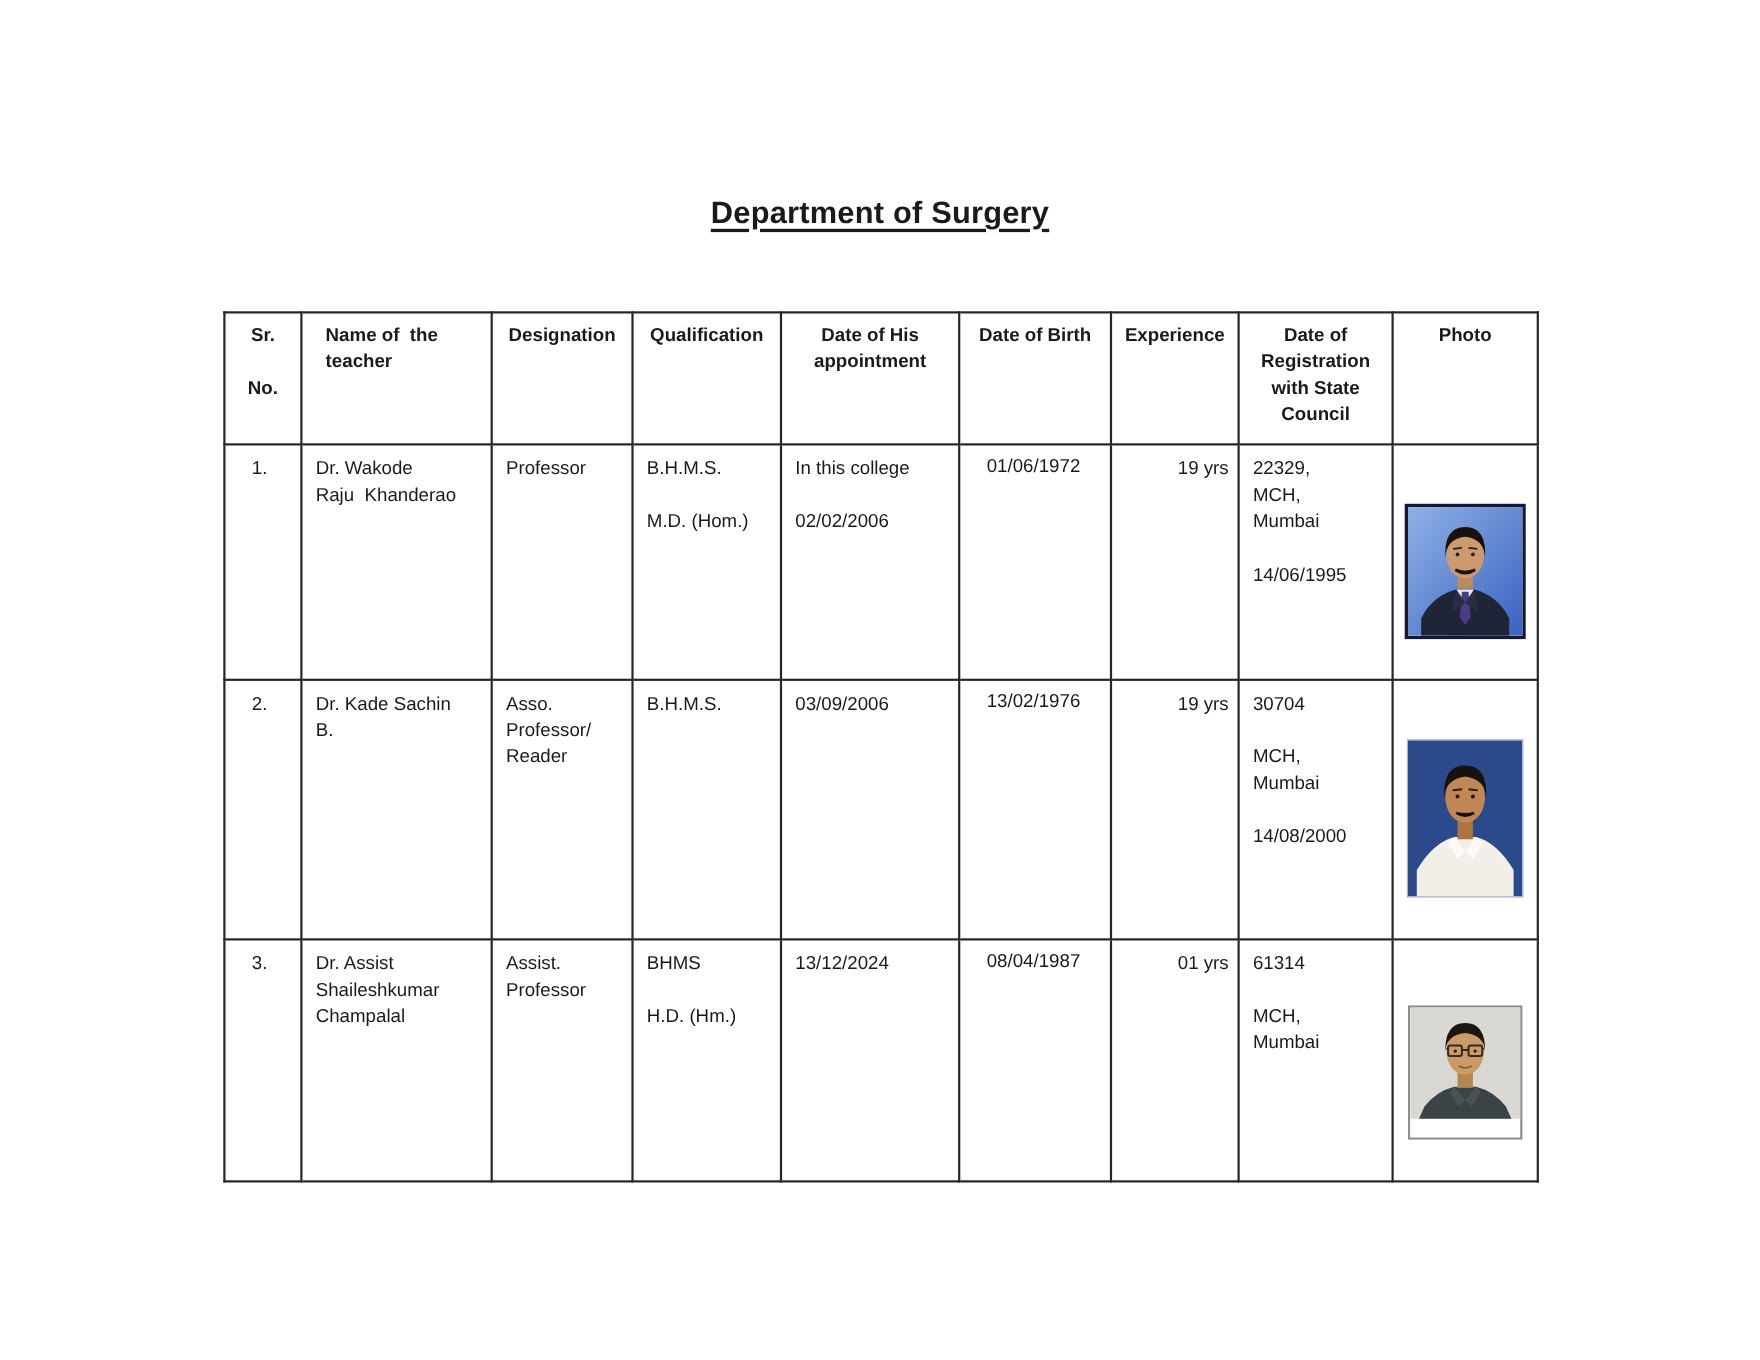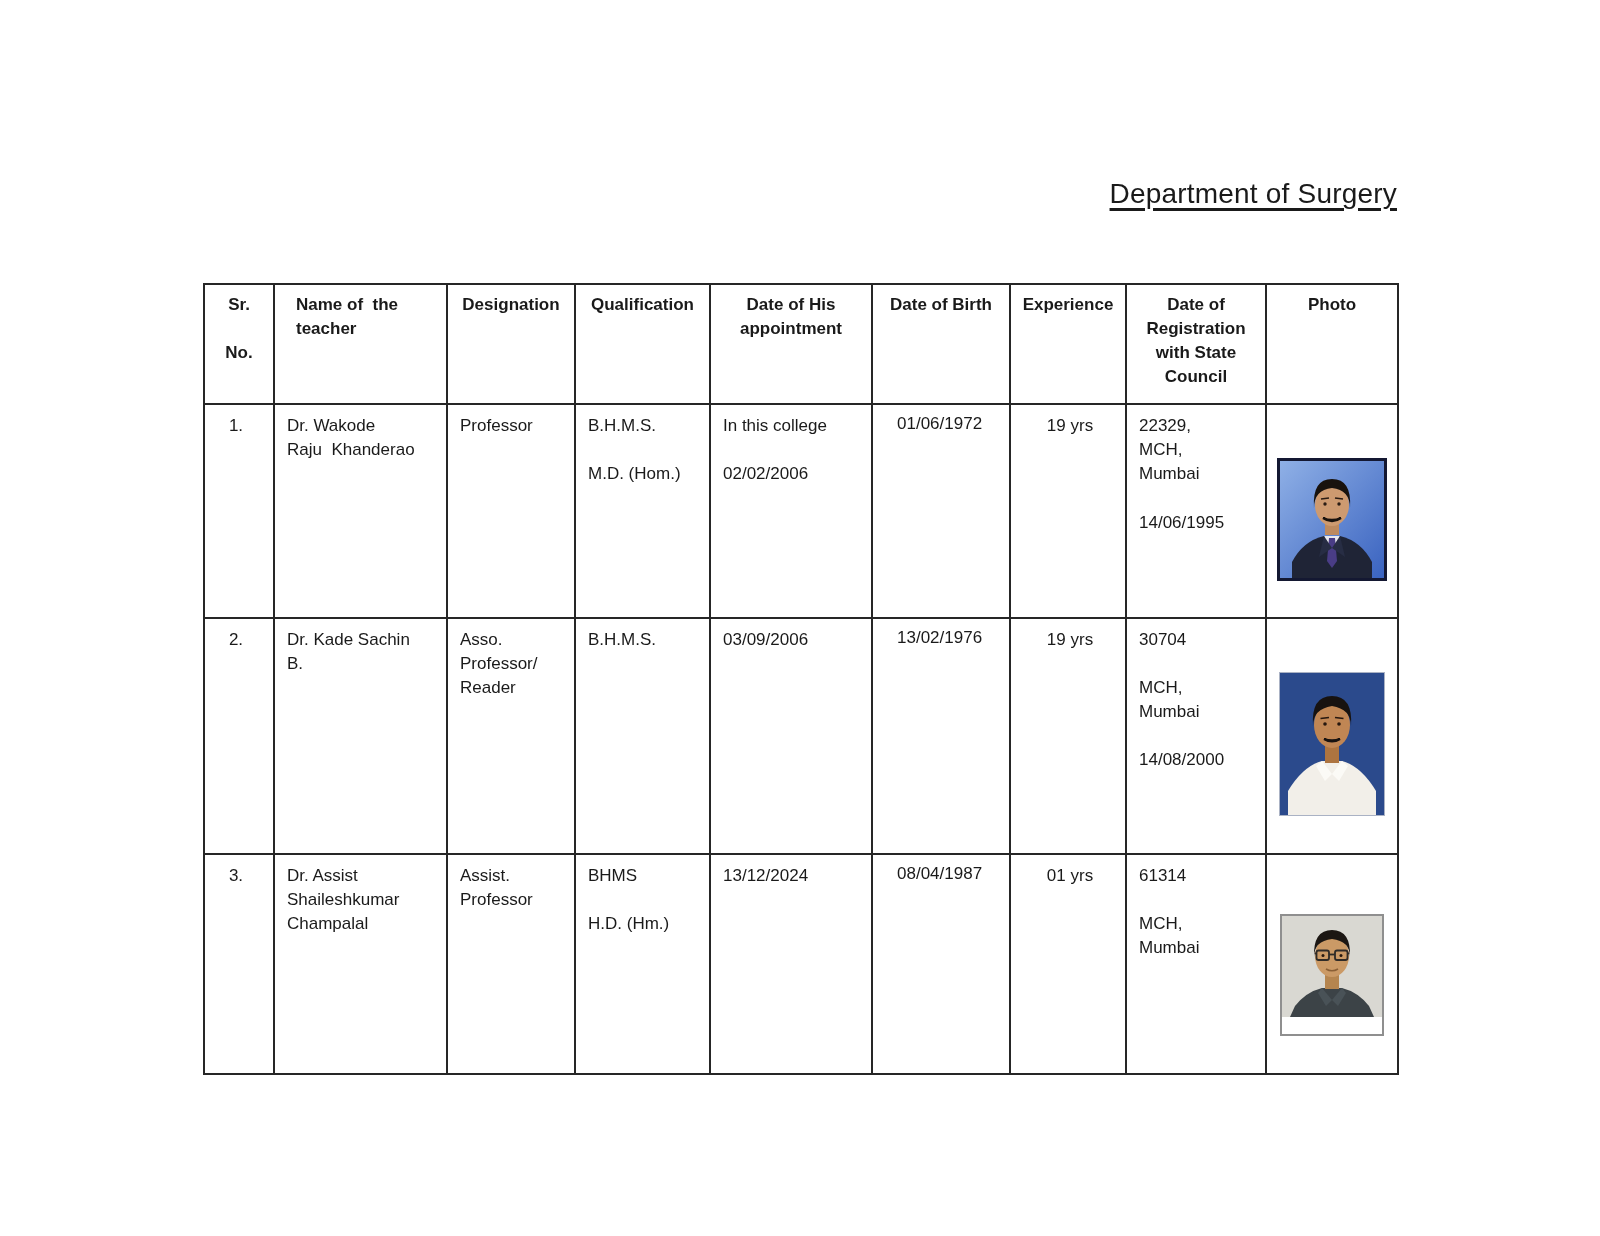--- a/index.html
+++ b/index.html
@@ -5,21 +5,21 @@
   html,body {margin:0; padding:0; background:#ffffff;}
   body {
     width:1600px; height:1236px;
     font-family:"Liberation Sans","DejaVu Sans",sans-serif;
     color:#1a1a1a;
   }
   .page {position:relative; width:1600px; height:1236px; background:#ffffff; overflow:hidden;}
 
   .doc-title {
     position:absolute; top:178px; left:203px; width:1194px;
-    text-align:right; font-size:28px; font-weight:normal; letter-spacing:0.2px;
+    text-align:center; font-size:28px; font-weight:bold; letter-spacing:0.2px;
   }
   .doc-title .underlined {
     text-decoration:underline;
     text-decoration-thickness:3px;
     text-underline-offset:5px;
   }
 
   table.faculty {
     position:absolute; left:203px; top:283px; width:1194px;
     border-collapse:collapse; table-layout:fixed;
@@ -30,21 +30,21 @@
     white-space:pre-wrap;
     font-size:17px;
     line-height:1.42;
     overflow:hidden;
   }
   th {font-weight:bold; text-align:center; padding:8px 5px 4px 5px;}
   th.h-name {text-align:left; padding-left:21px;}
   td {padding:9px 8px 8px 12px; text-align:left;}
   td.c-sr  {text-align:center; padding-left:4px; padding-right:10px;}
   td.c-dob {padding-left:24px; padding-top:7px;}
-  td.c-exp {text-align:center; padding-top:9px;}
+  td.c-exp {text-align:right; padding-top:9px;}
   td.c-photo {text-align:center; padding:5px 2px 2px 2px;}
 
   tr.r-head {height:120px;}
   tr.r-1 {height:150px;}
   tr.r-2 {height:167px;}
   tr.r-3 {height:151px;}
 
   .photo {display:inline-block; line-height:0; background:#fff;}
   .photo svg {display:block;}
   .photo-1 {border:3px solid #141832;}

